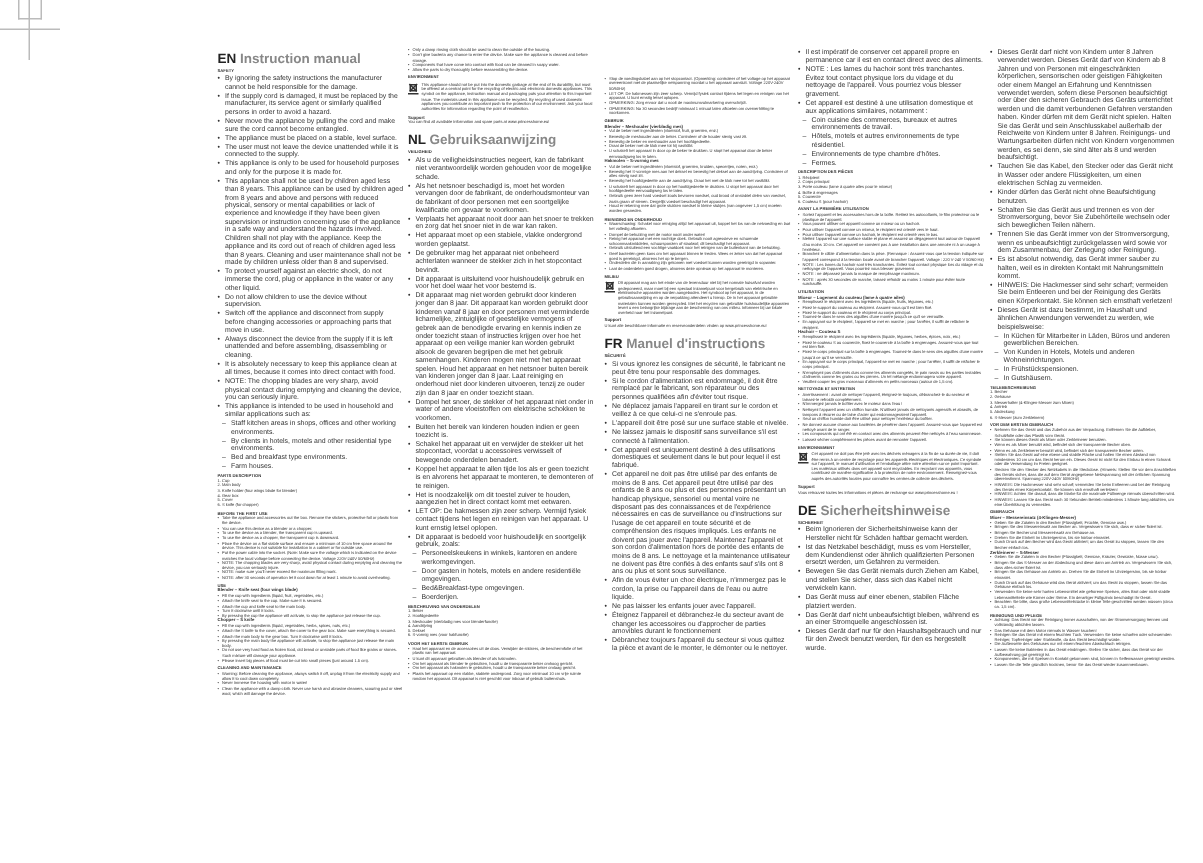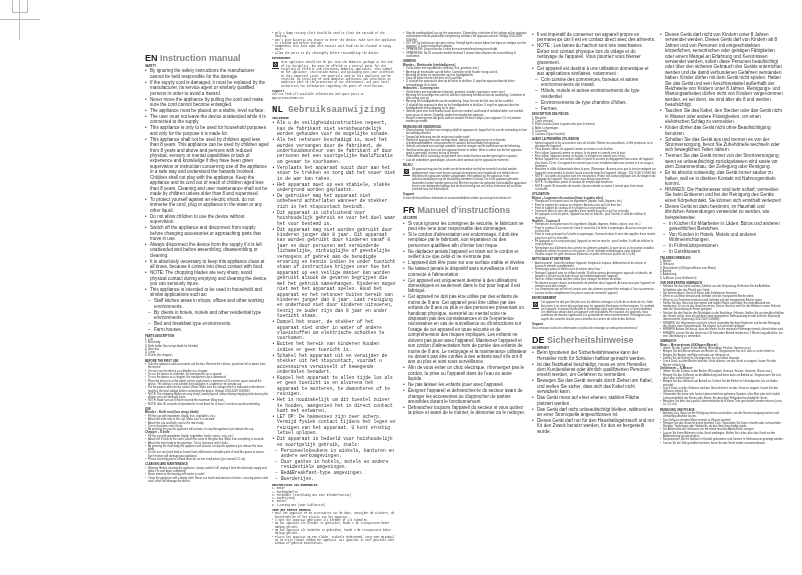--- a/index.html
+++ b/index.html
@@ -2,21 +2,21 @@
 <html><head>
 <meta charset="utf-8">
 <style>
   html,body{margin:0;padding:0;}
   body{width:802px;height:575px;background:#fff;position:relative;overflow:hidden;font-family:"Liberation Sans",sans-serif;color:#333;}
   .crop{position:absolute;left:0;top:0;width:40px;height:40px;}
   .crop .h{position:absolute;left:0;top:19px;width:40px;height:1px;background:#bbb;}
   .crop .v{position:absolute;left:19px;top:0;width:1px;height:40px;background:#bbb;}
   .crop .b{position:absolute;left:12px;top:0;width:14px;height:12px;border:1px solid #bbb;border-top:none;}
   .col{position:absolute;top:32px;width:124px;font-size:3.9px;line-height:4.6px;}
-  .c1{left:145px;margin-top:19px;} .c2{left:272px;font-family:Liberation Mono, monospace;} .c3{left:403px;} .c4{left:532px;} .c5{left:660px;}
+  .c1{left:145px;} .c2{left:272px;} .c3{left:403px;margin-top:19px;} .c4{left:532px;} .c5{left:660px;}
   .title{font-size:9px;line-height:10px;font-weight:bold;color:#888;margin:2px 0 1px 0;white-space:nowrap;}
   .title .code{color:#222;}
   .sec{font-size:2.8px;line-height:3.4px;font-weight:bold;text-transform:uppercase;color:#333;margin-top:2px;}
   ul.big{list-style:none;margin:0;padding:0;font-size:4.6px;line-height:5.4px;}
   ul.big li{position:relative;padding-left:5px;margin-bottom:0.6px;}
   ul.big li:before{content:"•";position:absolute;left:0;}
   ul.big li.dash{padding-left:9px;}
   ul.big li.dash:before{content:"–";left:3px;}
   ul.small{list-style:none;margin:0;padding:0;font-size:2.7px;line-height:3.3px;}
   ul.small li{position:relative;padding-left:3px;}

